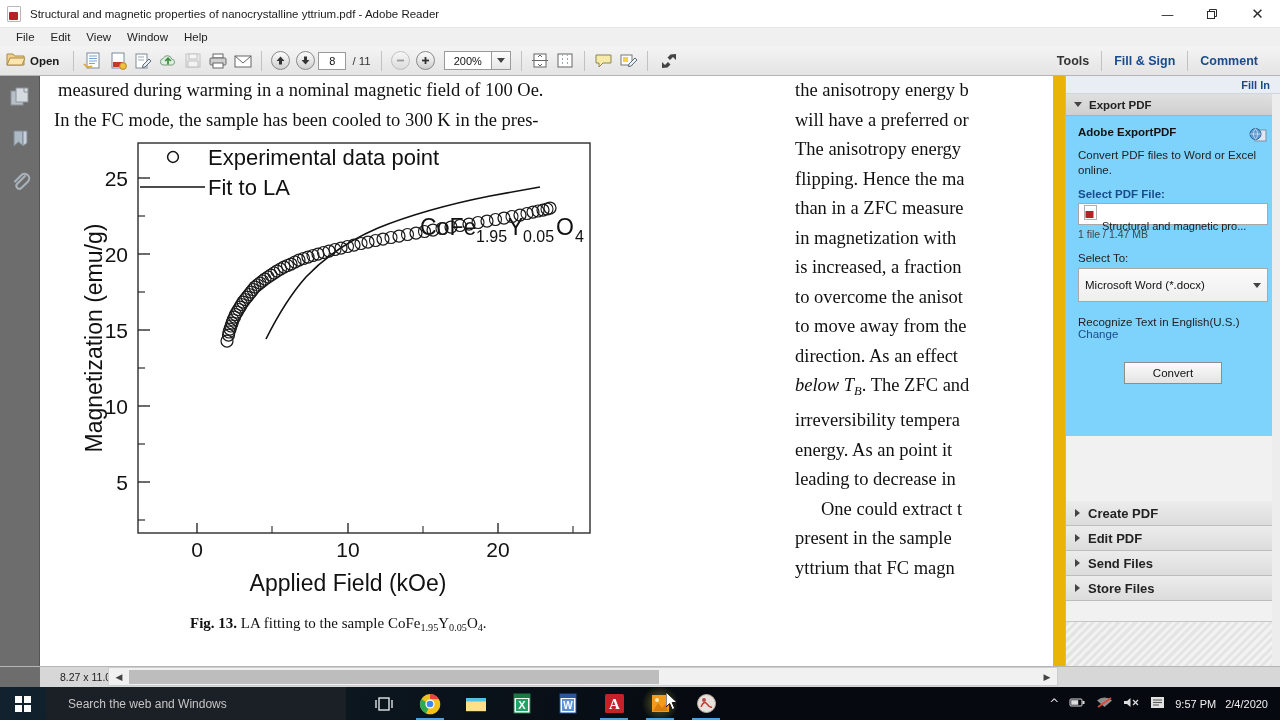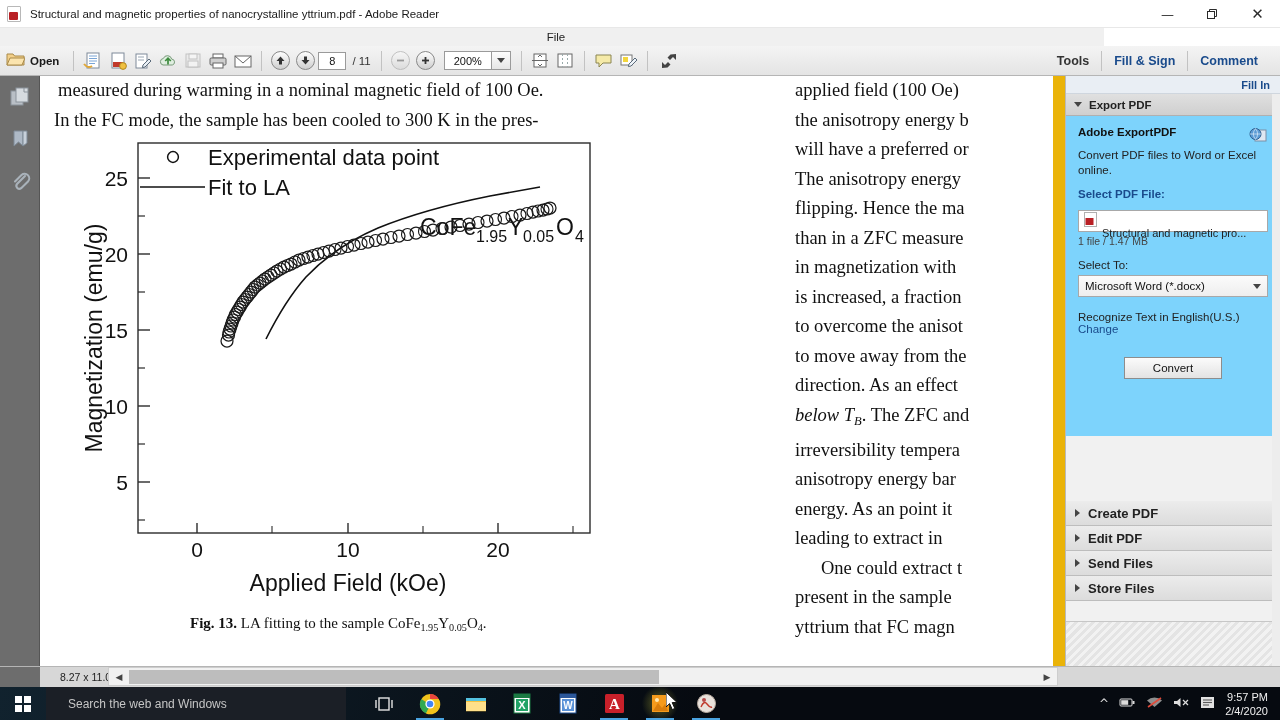--- a/index.html
+++ b/index.html
@@ -28,22 +28,22 @@
     width: 9px; height: 8px; background: #b92025; border-radius: 1px;
   }
   .title-text { font-size: 11.5px; color: #1a1a1a; letter-spacing: 0; }
   .wincontrols { position: absolute; right: 0; top: 0; height: 28px; display: flex; }
   .wc { width: 45px; height: 28px; display: flex; align-items: center; justify-content: center;
         font-size: 13px; color: #2a2a2a; font-family: "DejaVu Sans", sans-serif; }
   .wc.close-btn { font-size: 15px; }
 
   
   .menubar {
-    position: absolute; left: 0; top: 28px; width: 1104px; height: 18px;
-    background: #f0f0f0; display: flex; align-items: center; padding-left: 8px; flex-direction: column;
+    position: absolute; left: 0; top: 28px; width: 1280px; height: 18px;
+    background: #f0f0f0; display: flex; align-items: center; padding-left: 8px;
   }
   .menubar .mi { font-size: 11.5px; color: #222; padding: 0 8px; line-height: 18px; }
 
   
   .toolbar {
     position: absolute; left: 0; top: 46px; width: 1280px; height: 30px;
     background: linear-gradient(#f4f4f4, #e4e4e4);
     border-bottom: 1px solid #b5b5b5;
     display: flex; align-items: center;
   }
@@ -136,31 +136,31 @@
   .panel-head {
     height: 22px; background: linear-gradient(#e0e0e0, #cfcfcf); border-bottom: 1px solid #b0b0b0;
     display: flex; align-items: center; gap: 7px; padding-left: 8px;
   }
   .panel-head .ttl { font-size: 11.5px; font-weight: bold; color: #222; }
   .tri-down { width:0;height:0;border-left:4px solid transparent;border-right:4px solid transparent;border-top:5px solid #444; }
   .tri-right { width:0;height:0;border-top:4px solid transparent;border-bottom:4px solid transparent;border-left:5px solid #444; }
   .panel-body { padding: 10px 12px 0 12px; background: #7dd3fc; position: relative; height: 320px; }
   .pb-title { font-size: 11.5px; font-weight: bold; color: #111; margin-bottom: 3px; }
   .pb-desc { font-size: 11.5px; color: #222; line-height: 15px; margin-bottom: 10px; }
-  .pb-label { font-size: 11.5px; font-weight: bold; color: #1a4b8c; margin-bottom: 10px; }
+  .pb-label { font-size: 11.5px; font-weight: bold; color: #1a4b8c; margin-bottom: 3px; }
   .pb-label-plain { font-size: 11.5px; color: #222; margin-bottom: 4px; }
   .filebox {
     height: 22px; background: #fff; border: 1px solid #a8a8a8;
     display: flex; align-items: center; gap: 5px; padding-left: 5px;
   }
   .filebox .fname { font-size: 11px; color: #222; white-space: nowrap; overflow: hidden; margin-top: 24px; }
   .filesize { font-size: 10.5px; color: #444; text-align: left; margin-top: 3px; margin-bottom: 12px; }
   .selectbox {
     height: 22px; background: linear-gradient(#fbfbfb,#eeeeee); border: 1px solid #a8a8a8;
-    display: flex; align-items: center; padding: 4px 6px; justify-content: space-between;
+    display: flex; align-items: center; padding: 16px 6px; justify-content: space-between;
   }
   .selectbox span.v { font-size: 11.5px; color: #111; }
   .ocr { font-size: 11.5px; color: #222; margin-top: 14px; }
   .ocr a { display: block; color: #1a4b8c; }
   .convert-btn {
     width: 98px; height: 22px; margin: 22px auto 0 auto;
     background: linear-gradient(#fbfbfb,#e3e3e3); border: 1px solid #8d8d8d;
     display: flex; align-items: center; justify-content: center;
     font-size: 11.5px; color: #111;
   }
@@ -208,21 +208,21 @@
     width: 300px; height: 33px; background: #1b1f26;
     display: flex; align-items: center; padding-left: 22px;
   }
   .searchbox span { font-size: 12px; color: #c6c6c6; }
   .tb-icons { display: flex; align-items: center; height: 33px; margin-left: 18px; gap: 6px; }
   .tb-ic { width: 40px; height: 33px; display: flex; align-items: center; justify-content: center; position: relative; }
   .tb-ic.active:after { content:""; position:absolute; left:6px; bottom:0; width:28px; height:2px; background:#4aa3e0; }
   .tb-ic.hl { background: radial-gradient(circle at 50% 50%, rgba(200,200,60,.45), rgba(200,200,60,0) 70%); }
   .tray { margin-left: auto; display: flex; align-items: center; height: 33px; padding-right: 8px; gap: 10px; }
   .tray .ticon { font-size: 12px; color: #dcdcdc; font-family: "DejaVu Sans", sans-serif; }
-  .clock { display:flex; flex-direction: column; align-items: flex-end; line-height: 14px; padding-right: 4px; }
+  .clock { display:flex; flex-direction: row; align-items: flex-end; line-height: 14px; padding-right: 4px; gap: 9px; }
   .clock span { font-size: 11px; color: #f0f0f0; }
   .cursor { position: absolute; left: 666px; top: 692px; width: 14px; height: 20px; pointer-events: none; }
 </style>
 </head>
 <body>
 
 <div id="app">
 
   <div class="titlebar">
     <div class="title-icon">
@@ -589,38 +589,36 @@
           </svg>
         </div>
 
         <div class="figcaption">
           <b>Fig. 13.</b>
           <span>LA fitting to the sample CoFe</span><sub>1.95</sub><span>Y</span><sub>0.05</sub><span>O</span><sub>4</sub><span>.</span>
         </div>
       </div>
 
       <div class="col-right">
-        <div class="bodytext clip">applied  field  (100 Oe)</div>
         <div class="bodytext clip">the anisotropy energy b</div>
         <div class="bodytext clip">will have a preferred or</div>
         <div class="bodytext clip">The anisotropy energy</div>
         <div class="bodytext clip">flipping. Hence the ma</div>
         <div class="bodytext clip">than in a ZFC measure</div>
         <div class="bodytext clip">in magnetization with</div>
         <div class="bodytext clip">is increased, a fraction</div>
         <div class="bodytext clip">to overcome the anisot</div>
         <div class="bodytext clip">to move away from the</div>
         <div class="bodytext clip">direction. As an effect</div>
         <div class="bodytext clip">
           <span style="font-style:italic">below T</span><sub style="font-style:italic">B</sub>. The ZFC and
         </div>
         <div class="bodytext clip">irreversibility tempera</div>
-        <div class="bodytext clip">anisotropy  energy  bar</div>
         <div class="bodytext clip">energy. As an point it</div>
-        <div class="bodytext clip">leading to extract in</div>
+        <div class="bodytext clip">leading to decrease in</div>
         <div class="bodytext clip indent">One could extract t</div>
         <div class="bodytext clip">present in the sample</div>
         <div class="bodytext clip">yttrium that FC magn</div>
       </div>
 
     </div>
   </div>
 
   <div class="vscroll">
     <div class="arrow">▲</div>

